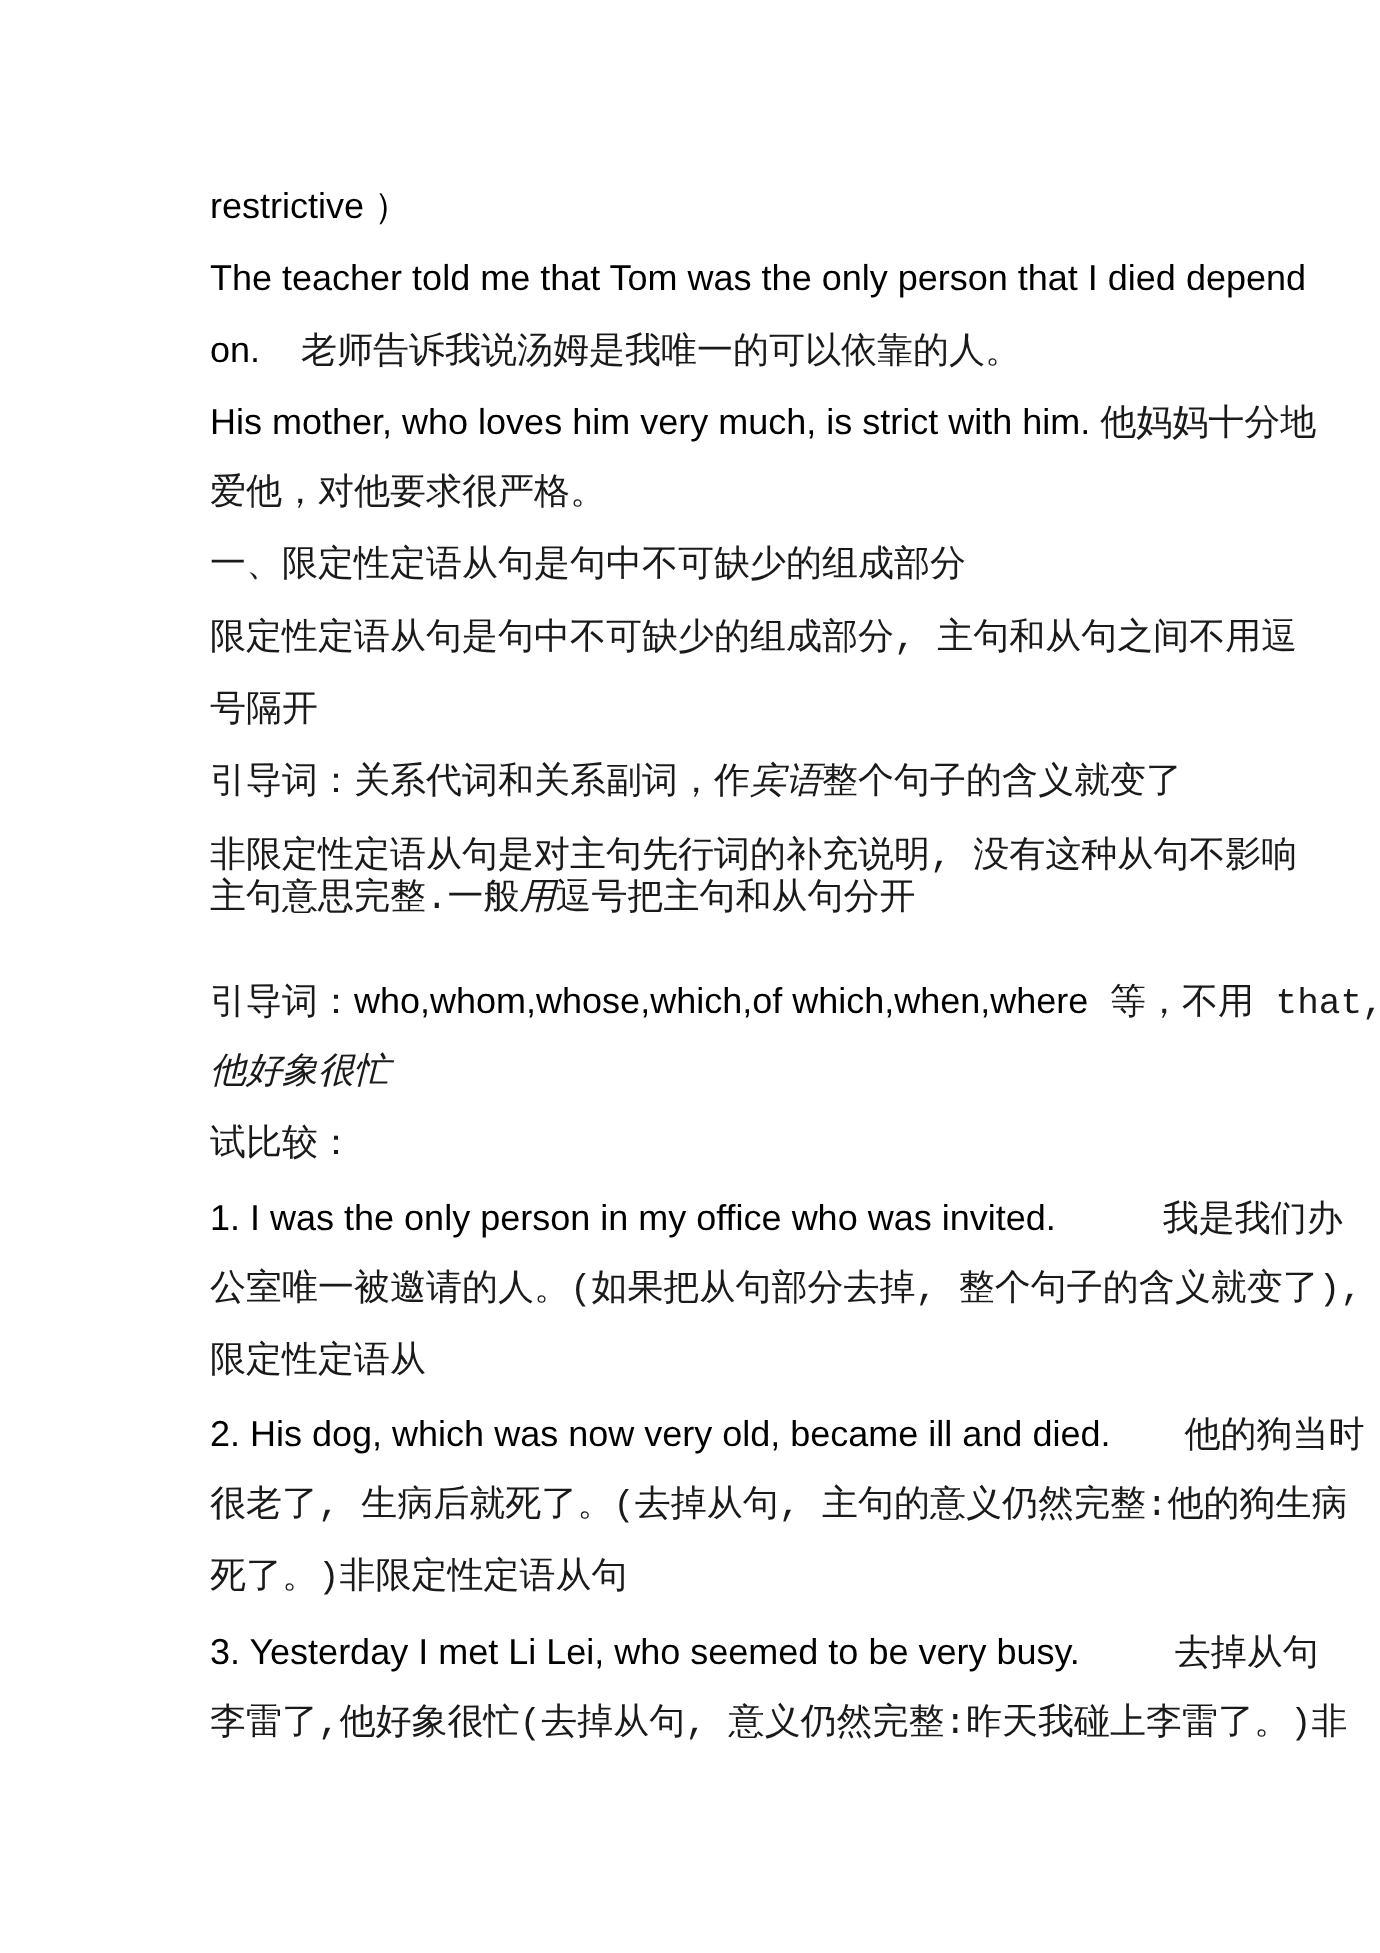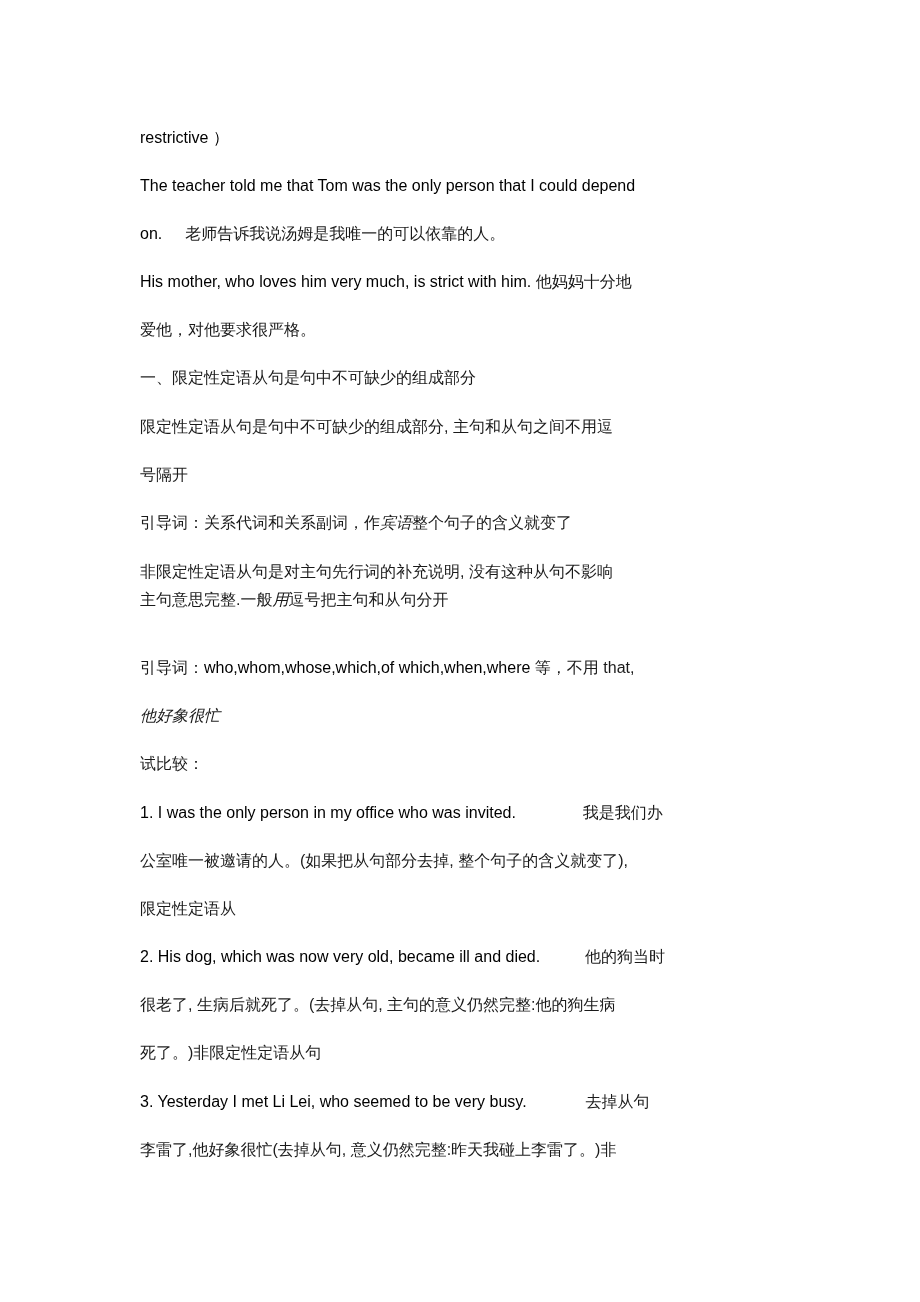--- a/index.html
+++ b/index.html
@@ -18,46 +18,46 @@
     .page {
       position: absolute;
       left: 140px;
       top: 0;
       width: 660px;
     }
     .line {
       position: absolute;
       left: 0;
       white-space: nowrap;
-      font-size: 16px;
+      font-size: 24px;
       line-height: 24px;
       height: 24px;
     }
     .cn {
-      font-family: Liberation Sans, sans-serif;
+      font-family: Liberation Mono, monospace;
       color: #1a1a1a;
     }
     .it {
       font-style: italic;
     }
     .gap {
       display: inline-block;
     }
   </style>
 </head>
 <body>
 
 <div class="page">
 
   <div class="line" style="top:126px">
     <span>restrictive ）</span>
   </div>
 
   <div class="line" style="top:174px">
-    <span>The teacher told me that Tom was the only person that I could depend</span>
+    <span>The teacher told me that Tom was the only person that I died depend</span>
   </div>
 
   <div class="line" style="top:222px">
     <span>on.</span>
     <span class="gap" style="width:14px"></span>
     <span class="cn">老师告诉我说汤姆是我唯一的可以依靠的人。</span>
   </div>
 
   <div class="line" style="top:270px">
     <span>His mother, who loves him very much, is strict with him.</span>

